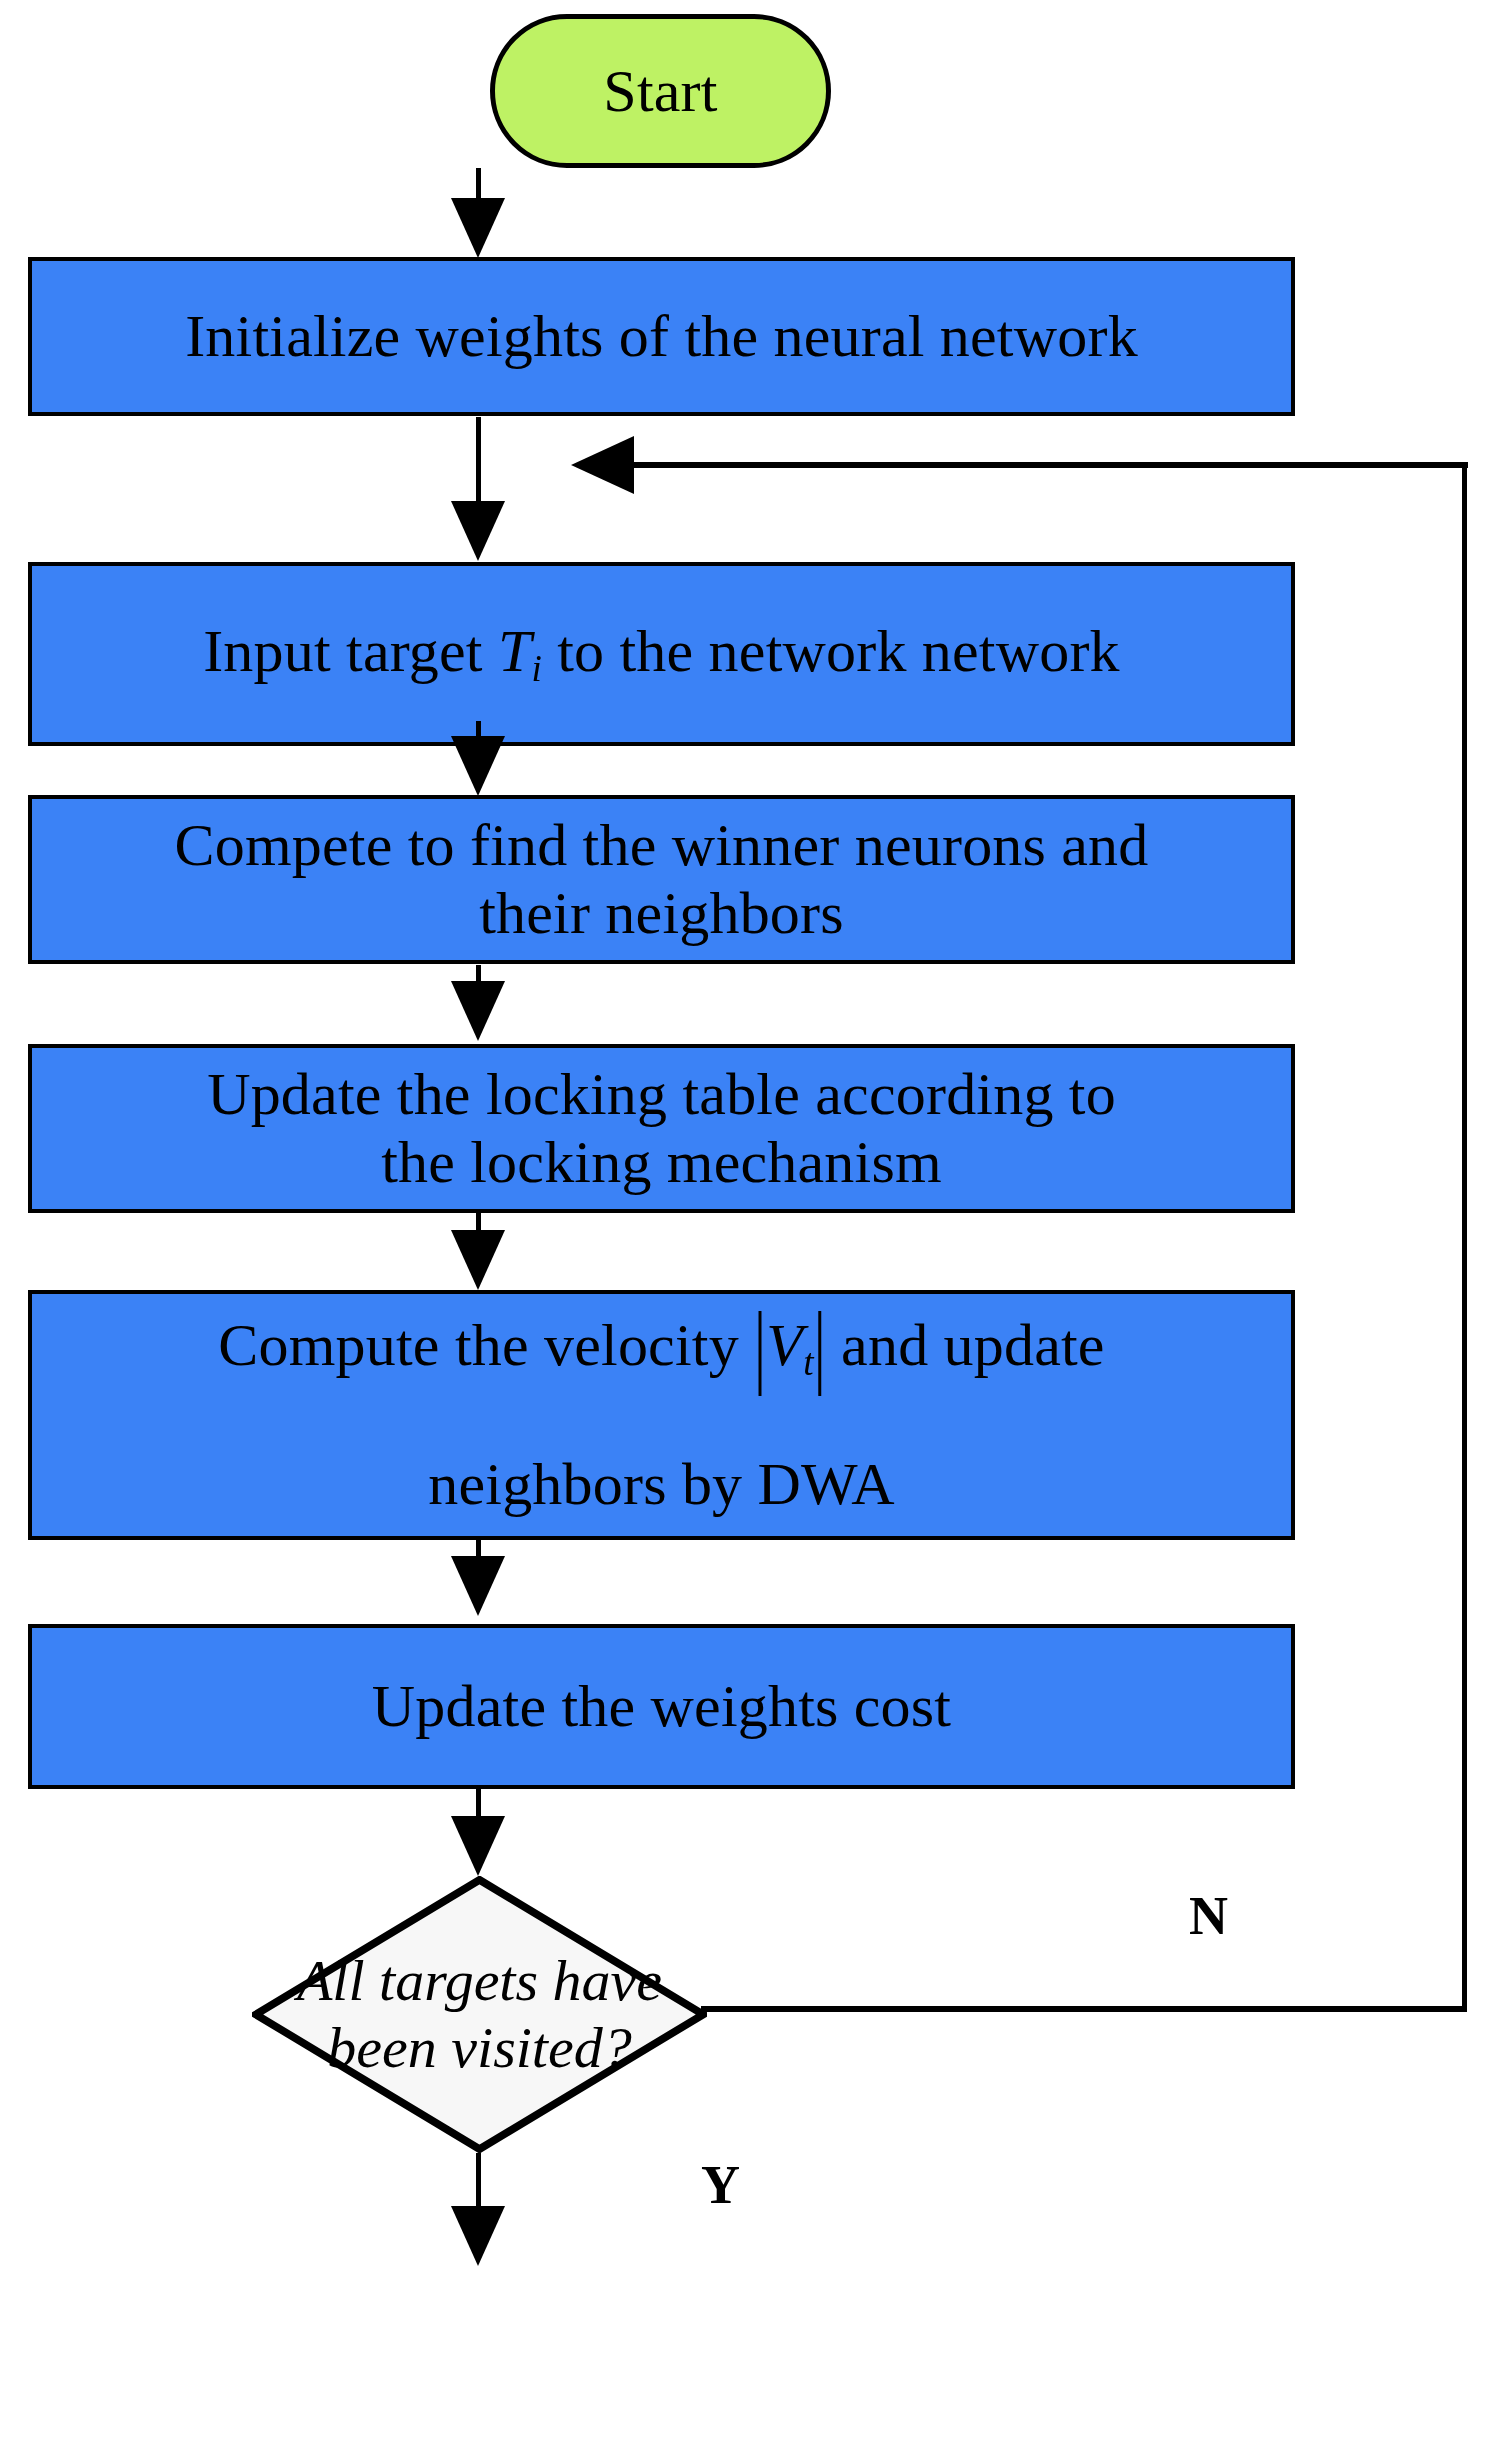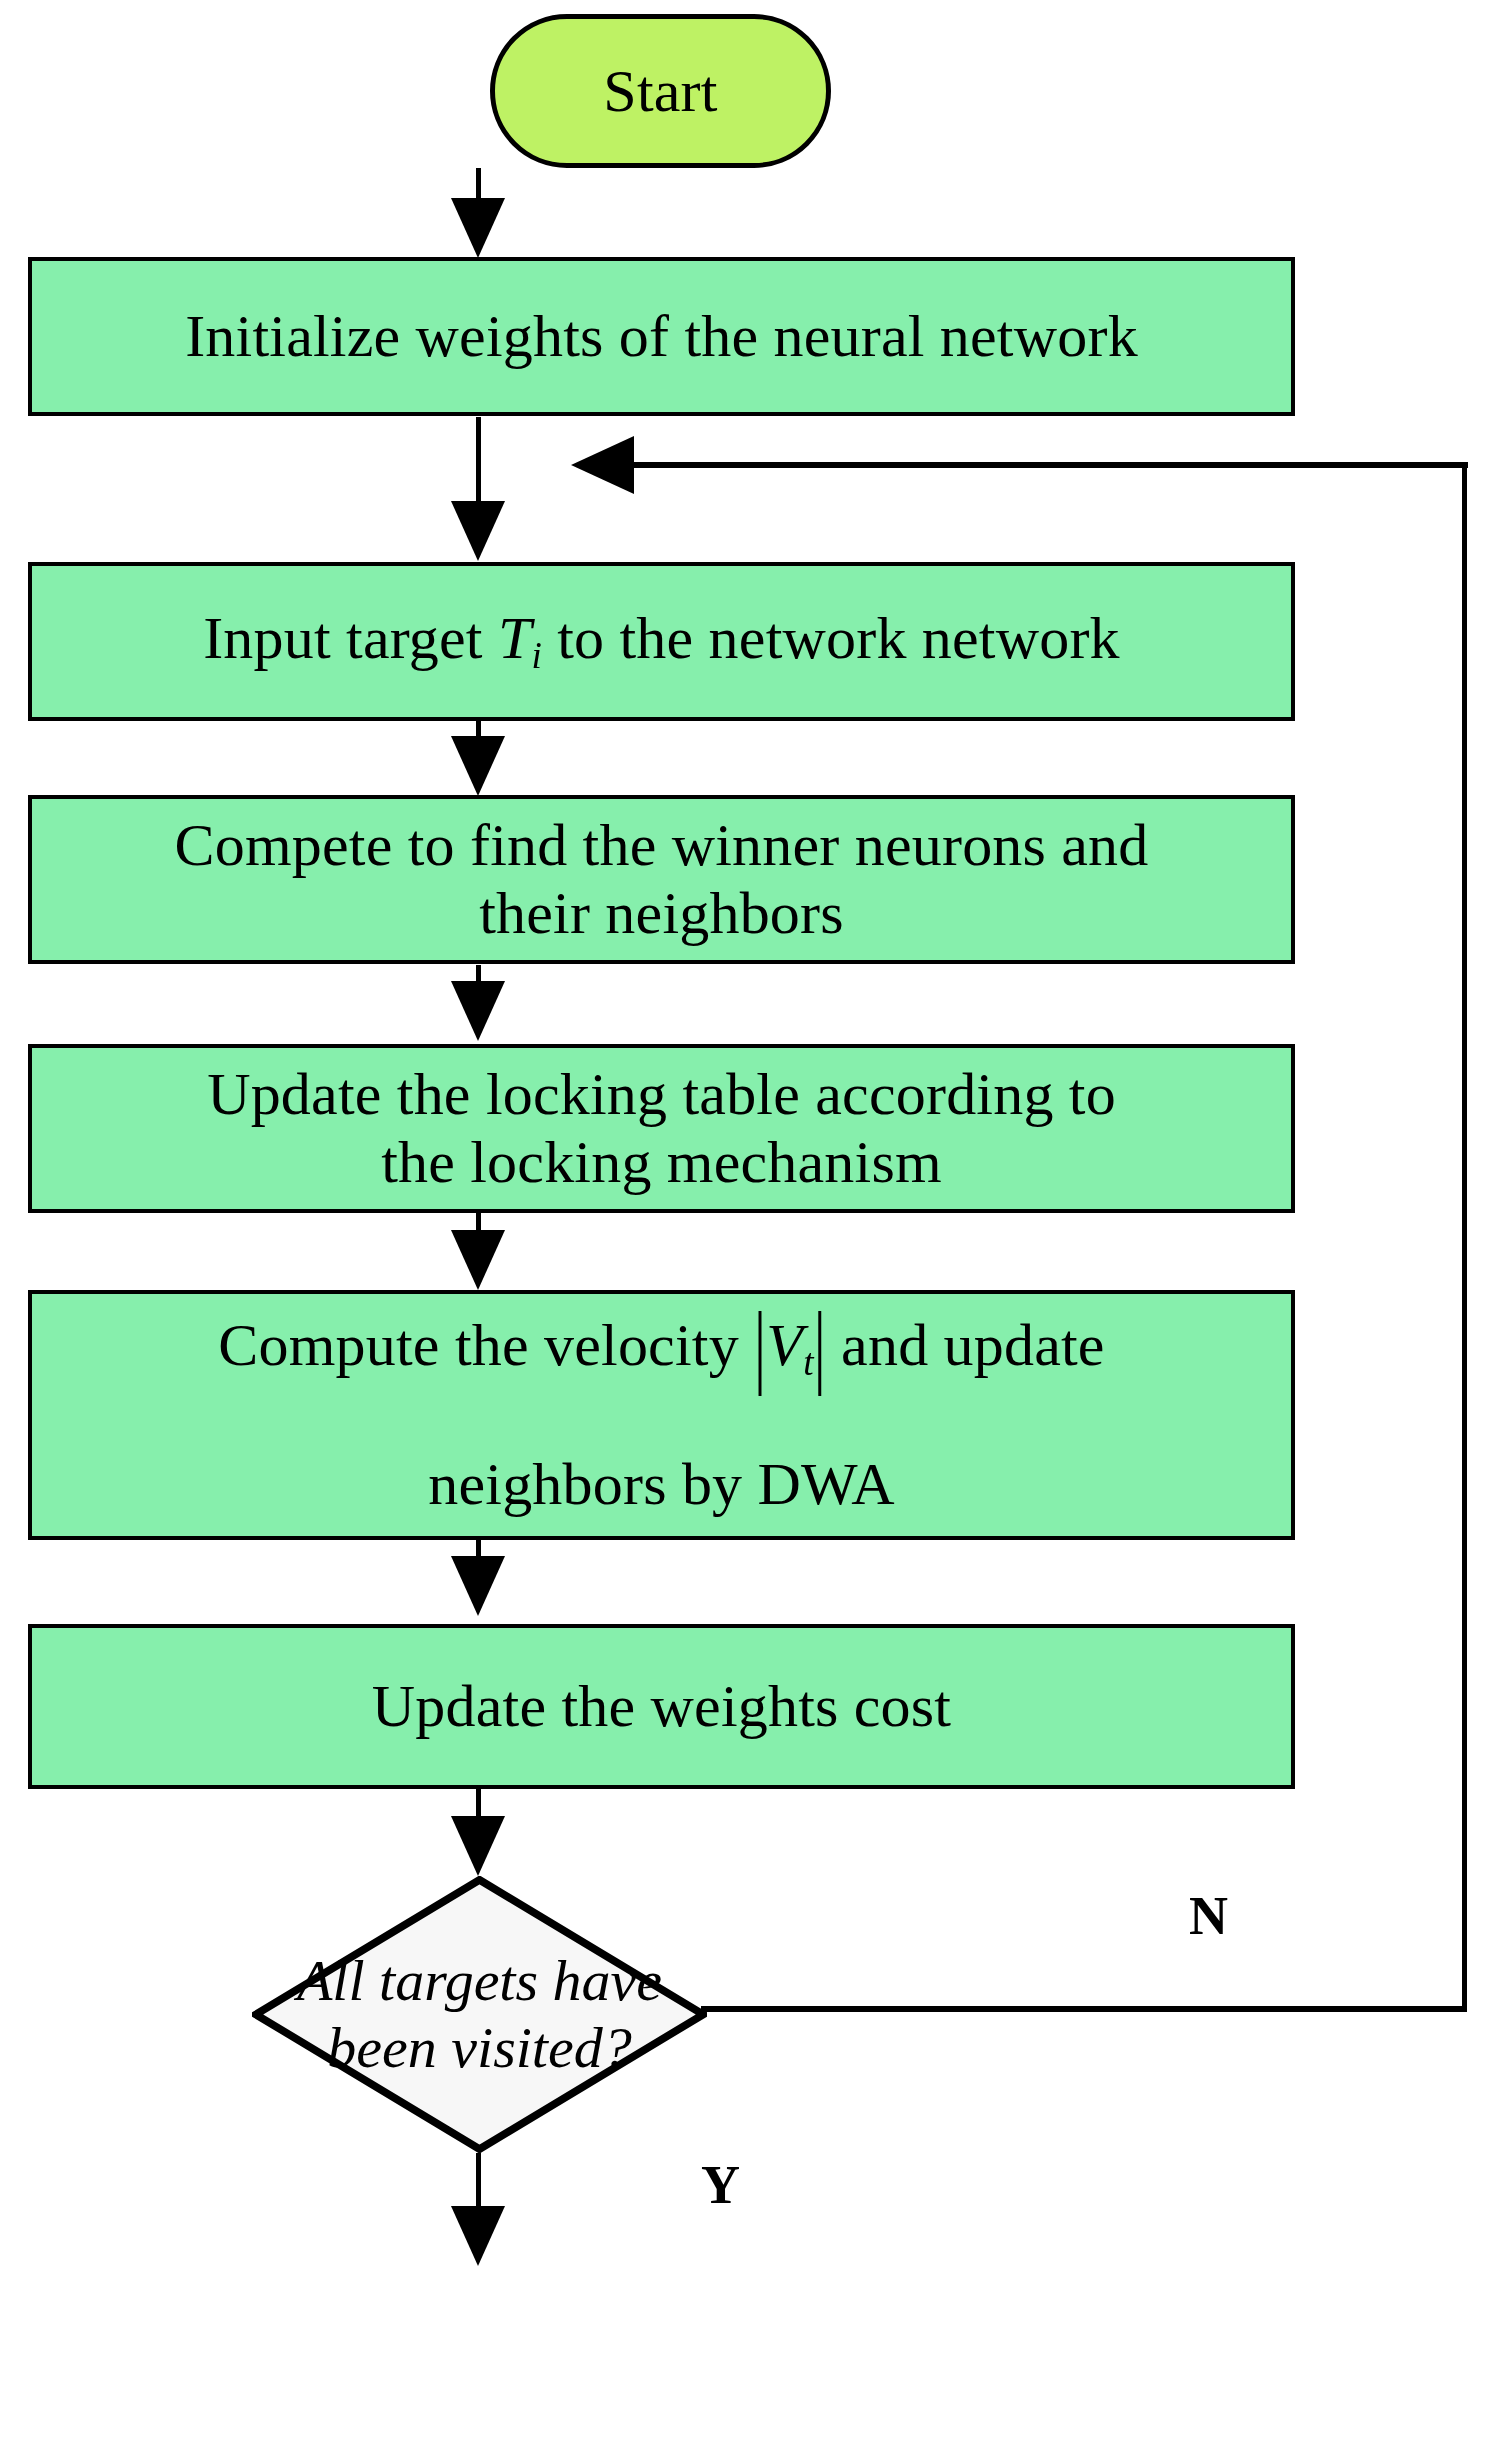--- a/index.html
+++ b/index.html
@@ -13,21 +13,21 @@
   #canvas {
     position: relative;
     width: 1489px;
     height: 2453px;
     background: #ffffff;
     overflow: hidden;
   }
   .node {
     position: absolute;
     box-sizing: border-box;
-    background: #86efac;
+    background: #3b82f6;
     border: 4.8px solid #000000;
     display: flex;
     align-items: center;
     justify-content: center;
     text-align: center;
     color: #000000;
   }
   .terminator {
     border-radius: 77px;
     background: #bef264;
@@ -137,21 +137,21 @@
     <span class="label">Initialize weights of the neural network</span>
   </div>
 
   <div class="vline" style="left:476px; top:417px; height:106px;"></div>
   <div class="arrow-down" style="left:451px; top:501px;"></div>
 
   <div class="hline" style="left:634px; top:462px; width:834px;"></div>
   <div class="arrow-left" style="left:571px; top:436px;"></div>
   <div class="vline" style="left:1462px; top:462px; height:1550px;"></div>
 
-  <div class="node proc" style="left:28px; top:562px; width:1267px; height:159px;justify-content:flex-end;">
+  <div class="node proc" style="left:28px; top:562px; width:1267px; height:184px;justify-content:flex-end;">
     <span class="label">
       <span>Input target </span><span class="mathvar"><span>T</span><sub>i</sub></span><span> to the network network</span>
     </span>
   </div>
 
   <div class="vline" style="left:476px; top:721px; height:48px;"></div>
   <div class="arrow-down" style="left:451px; top:736px;"></div>
 
   <div class="node proc" style="left:28px; top:795px; width:1267px; height:169px;">
     <span class="label">

